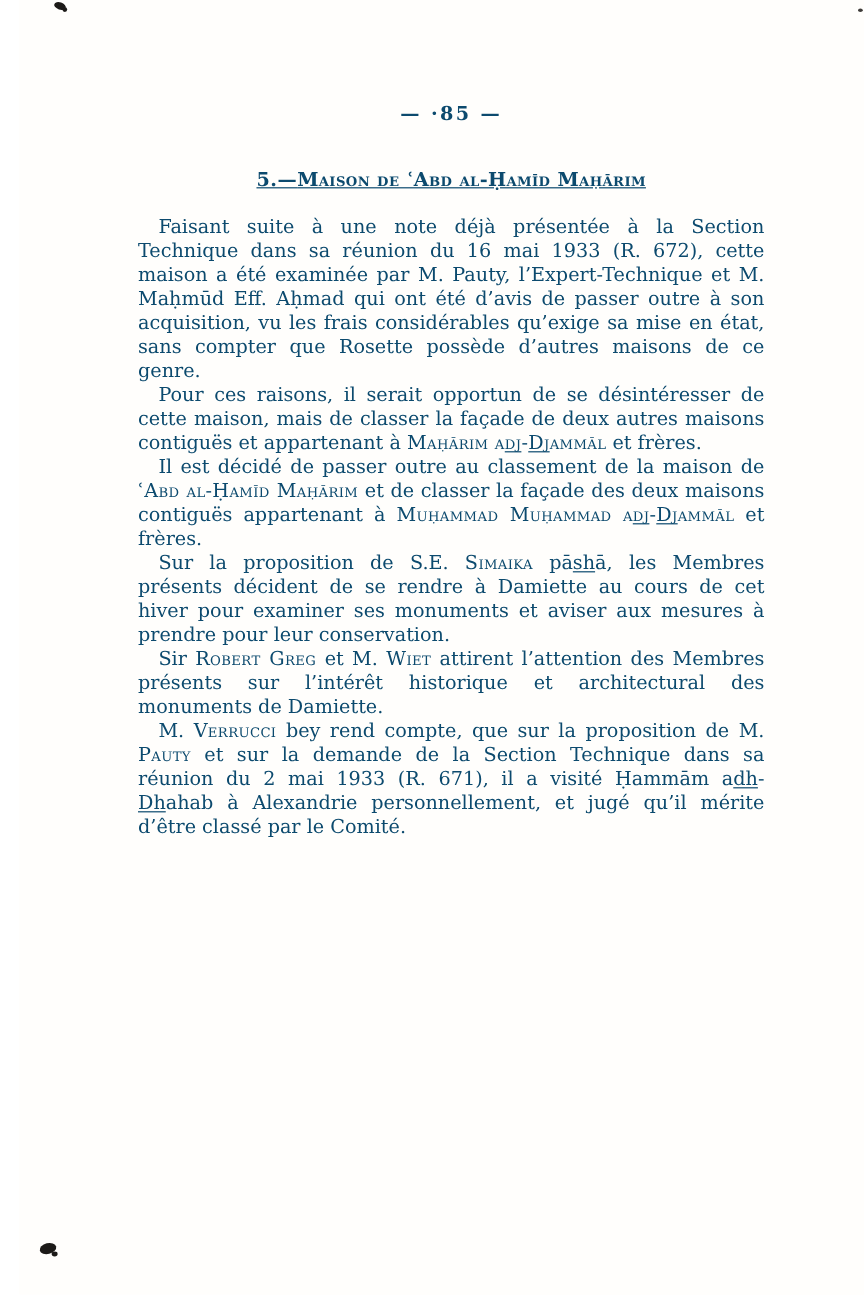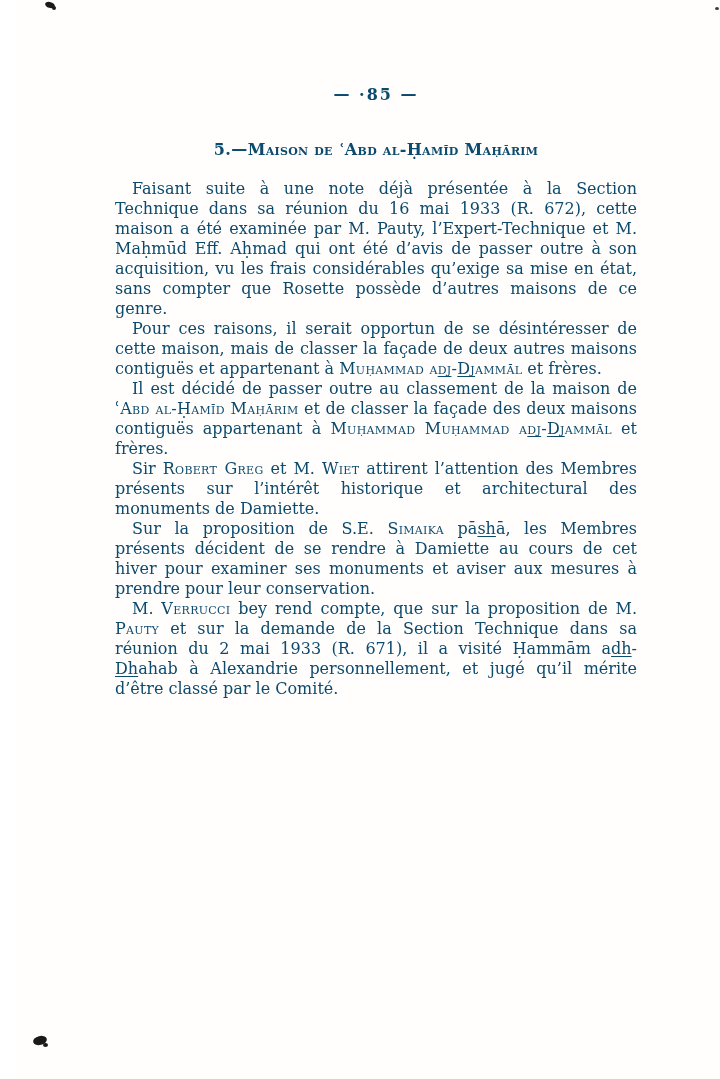--- a/index.html
+++ b/index.html
@@ -30,20 +30,21 @@
     letter-spacing: 2px;
     font-weight: bold;
   }
   .heading {
     text-align: center;
     font-size: 16px;
     line-height: 25px;
     margin: 30px 0 17px 0;
     letter-spacing: 0.4px;
     font-weight: bold;
+    text-decoration: underline;
   }
   .para {
     margin: 0;
     font-size: 16px;
     line-height: 20px;
     text-align: justify;
     text-indent: 17px;
     font-weight: 500;
   }
   .sc {
@@ -76,21 +77,21 @@
   <span class="artifact a-bottom-left"></span>
   <span class="artifact a-bottom-left-2"></span>
   <span class="artifact a-top-right"></span>
 
   <div class="content">
     <div class="page-number">— ·85 —</div>
 
     <div id="sections-host">
         <div class="heading"><span>5.—</span><span class="sc">Maison de ʿAbd al-Ḥamīd Maḥārim</span></div>
         <p class="para"><span>Faisant suite à une note déjà présentée à la Section Technique dans sa réunion du 16 mai 1933 (R. 672), cette maison a été examinée par M. Pauty, l’Expert-Technique et M. Maḥmūd Eff. Aḥmad qui ont été d’avis de passer outre à son acquisition, vu les frais considérables qu’exige sa mise en état, sans compter que Rosette possède d’autres maisons de ce genre.</span></p>
-        <p class="para"><span>Pour ces raisons, il serait opportun de se désintéresser de cette maison, mais de classer la façade de deux autres maisons contiguës et appartenant à </span><span class="sc">Muḥammad </span><span class="sc">a</span><span class="sc ul">dj</span><span class="sc">-</span><span class="sc ul">Dj</span><span class="sc">ammāl</span><span> et frères.</span></p>
+        <p class="para"><span>Pour ces raisons, il serait opportun de se désintéresser de cette maison, mais de classer la façade de deux autres maisons contiguës et appartenant à </span><span class="sc">Maḥārim </span><span class="sc">a</span><span class="sc ul">dj</span><span class="sc">-</span><span class="sc ul">Dj</span><span class="sc">ammāl</span><span> et frères.</span></p>
         <p class="para"><span>Il est décidé de passer outre au classement de la maison de </span><span class="sc">ʿAbd al-Ḥamīd Maḥārim</span><span> et de classer la façade des deux maisons contiguës appartenant à </span><span class="sc">Muḥammad Muḥammad </span><span class="sc">a</span><span class="sc ul">dj</span><span class="sc">-</span><span class="sc ul">Dj</span><span class="sc">ammāl</span><span> et frères.</span></p>
+        <p class="para"><span>Sur la proposition de S.E. </span><span class="sc">Simaika</span><span> pā</span><span class="ul">sh</span><span>ā, les Membres présents décident de se rendre à Damiette au cours de cet hiver pour examiner ses monuments et aviser aux mesures à prendre pour leur conservation.</span></p>
         <p class="para"><span>Sir </span><span class="sc">Robert Greg</span><span> et M. </span><span class="sc">Wiet</span><span> attirent l’attention des Membres présents sur l’intérêt historique et architectural des monuments de Damiette.</span></p>
-        <p class="para"><span>Sur la proposition de S.E. </span><span class="sc">Simaika</span><span> pā</span><span class="ul">sh</span><span>ā, les Membres présents décident de se rendre à Damiette au cours de cet hiver pour examiner ses monuments et aviser aux mesures à prendre pour leur conservation.</span></p>
         <p class="para"><span>M. </span><span class="sc">Verrucci</span><span> bey rend compte, que sur la proposition de M. </span><span class="sc">Pauty</span><span> et sur la demande de la Section Technique dans sa réunion du 2 mai 1933 (R. 671), il a visité Ḥammām a</span><span class="ul">dh</span><span>-</span><span class="ul">Dh</span><span>ahab à Alexandrie personnellement, et jugé qu’il mérite d’être classé par le Comité.</span></p>
       </div>
   </div>
 
 </div>
 
 </body></html>

